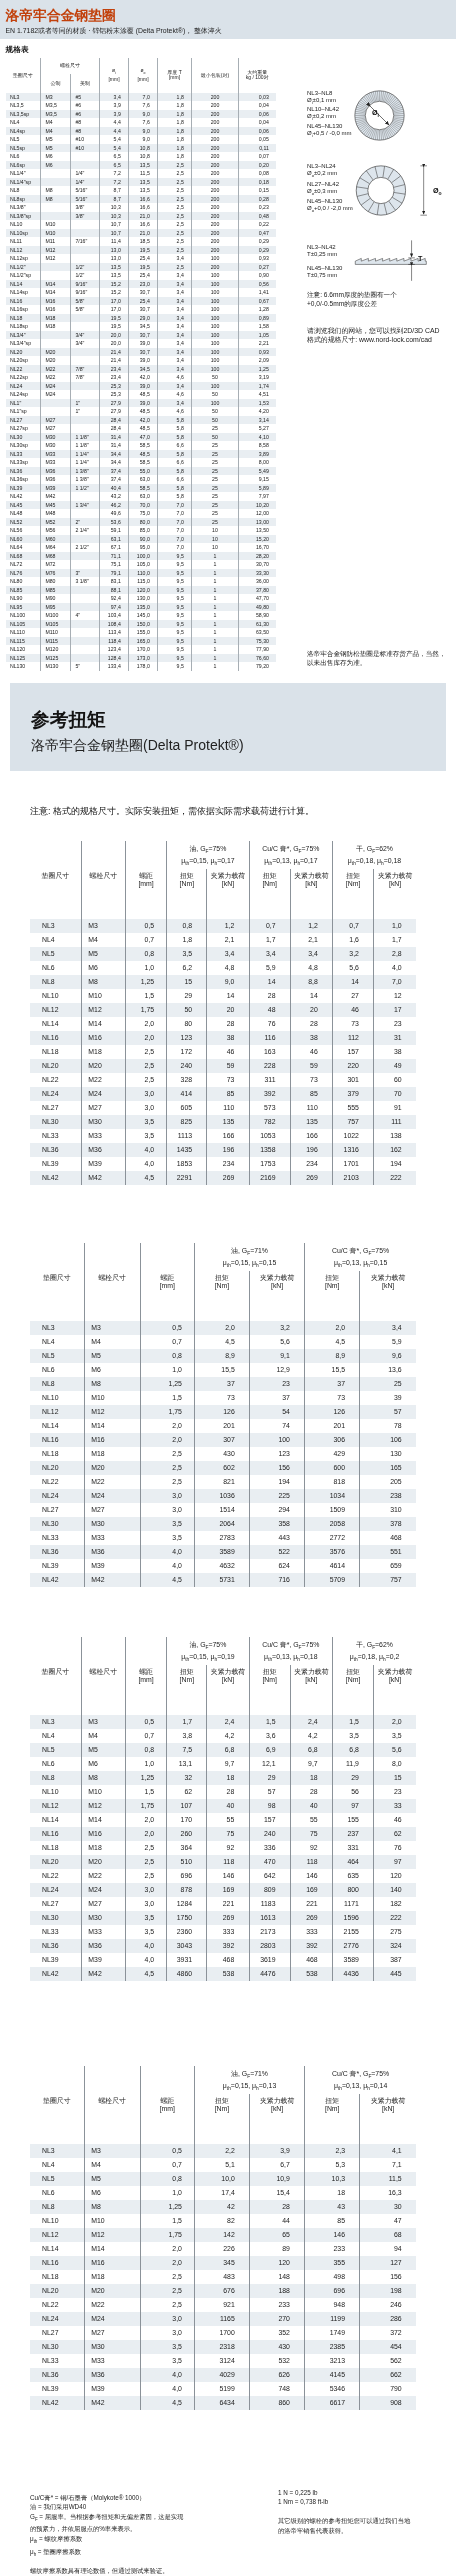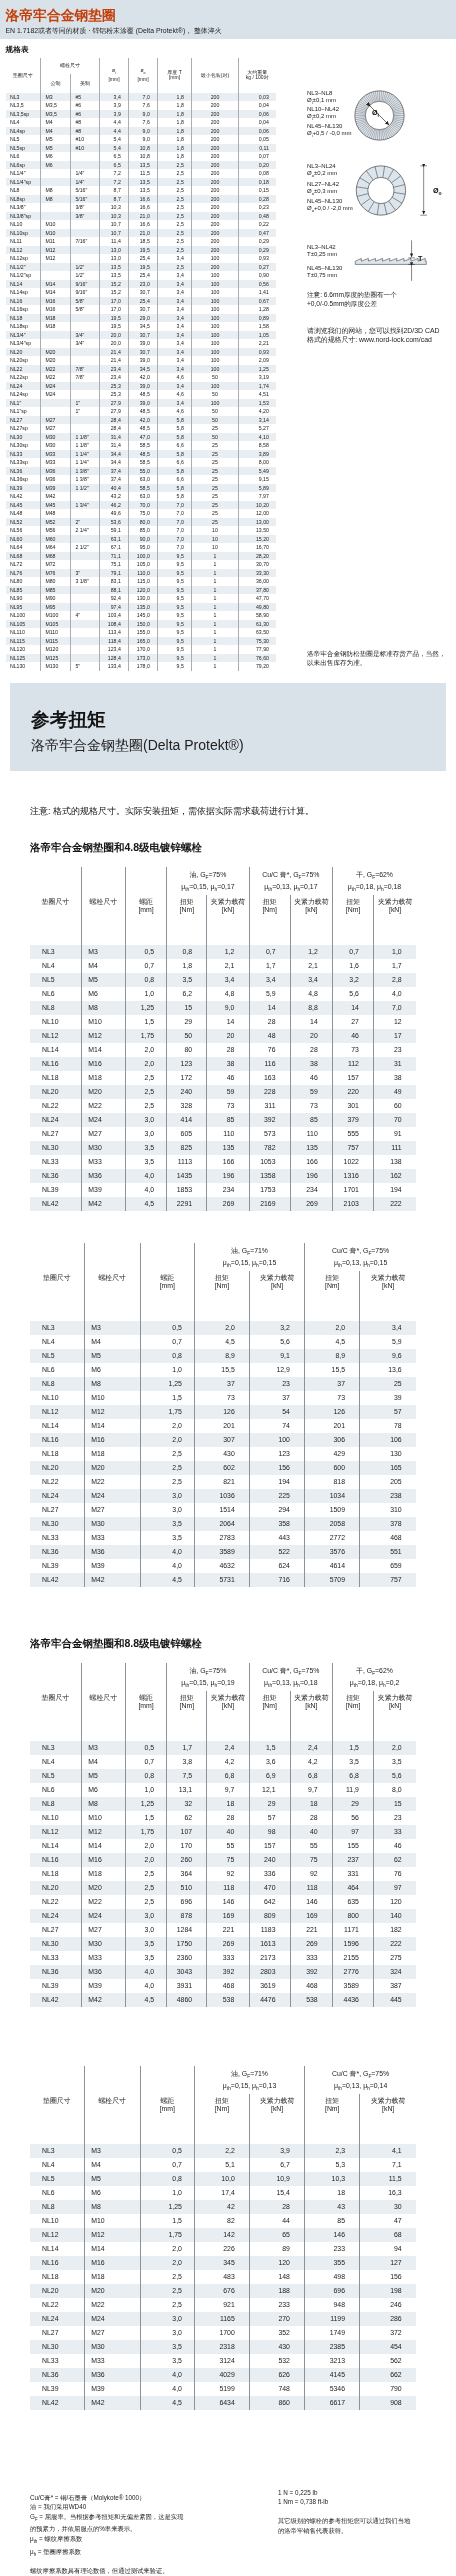--- a/index.html
+++ b/index.html
@@ -949,21 +949,20 @@
 
   <section class="tq-banner">
     <h2>参考扭矩</h2>
     <div class="sub">洛帝牢合金钢垫圈(Delta Protekt®)</div>
   </section>
 
   <p class="tq-note">注意: 格式的规格尺寸。实际安装扭矩，需依据实际需求载荷进行计算。</p>
 
   <div id="tq-host">
       <section class="tq" style="top: 841px;">
-        <h3>洛帝牢合金钢垫圈和4.8级电镀锌螺栓</h3>
         <table>
           <colgroup>
             <col style="width: 51px;">
             <col style="width: 44px;">
             <col style="width: 41px;">
             <col style="width: 40px;">
             <col style="width: 42px;">
             <col style="width: 41px;">
             <col style="width: 42px;">
             <col style="width: 41px;">
@@ -1428,21 +1427,20 @@
               <td class="c2 vb">4,5</td>
               <td class="num vb">5731</td>
               <td class="num vb">716</td>
               <td class="num vb">5709</td>
               <td class="num vb">757</td>
             </tr>
           </tbody>
         </table>
       </section>
       <section class="tq" style="top: 1637px;">
-        <h3>洛帝牢合金钢垫圈和8.8级电镀锌螺栓</h3>
         <table>
           <colgroup>
             <col style="width: 51px;">
             <col style="width: 44px;">
             <col style="width: 41px;">
             <col style="width: 40px;">
             <col style="width: 42px;">
             <col style="width: 41px;">
             <col style="width: 42px;">
             <col style="width: 41px;">

